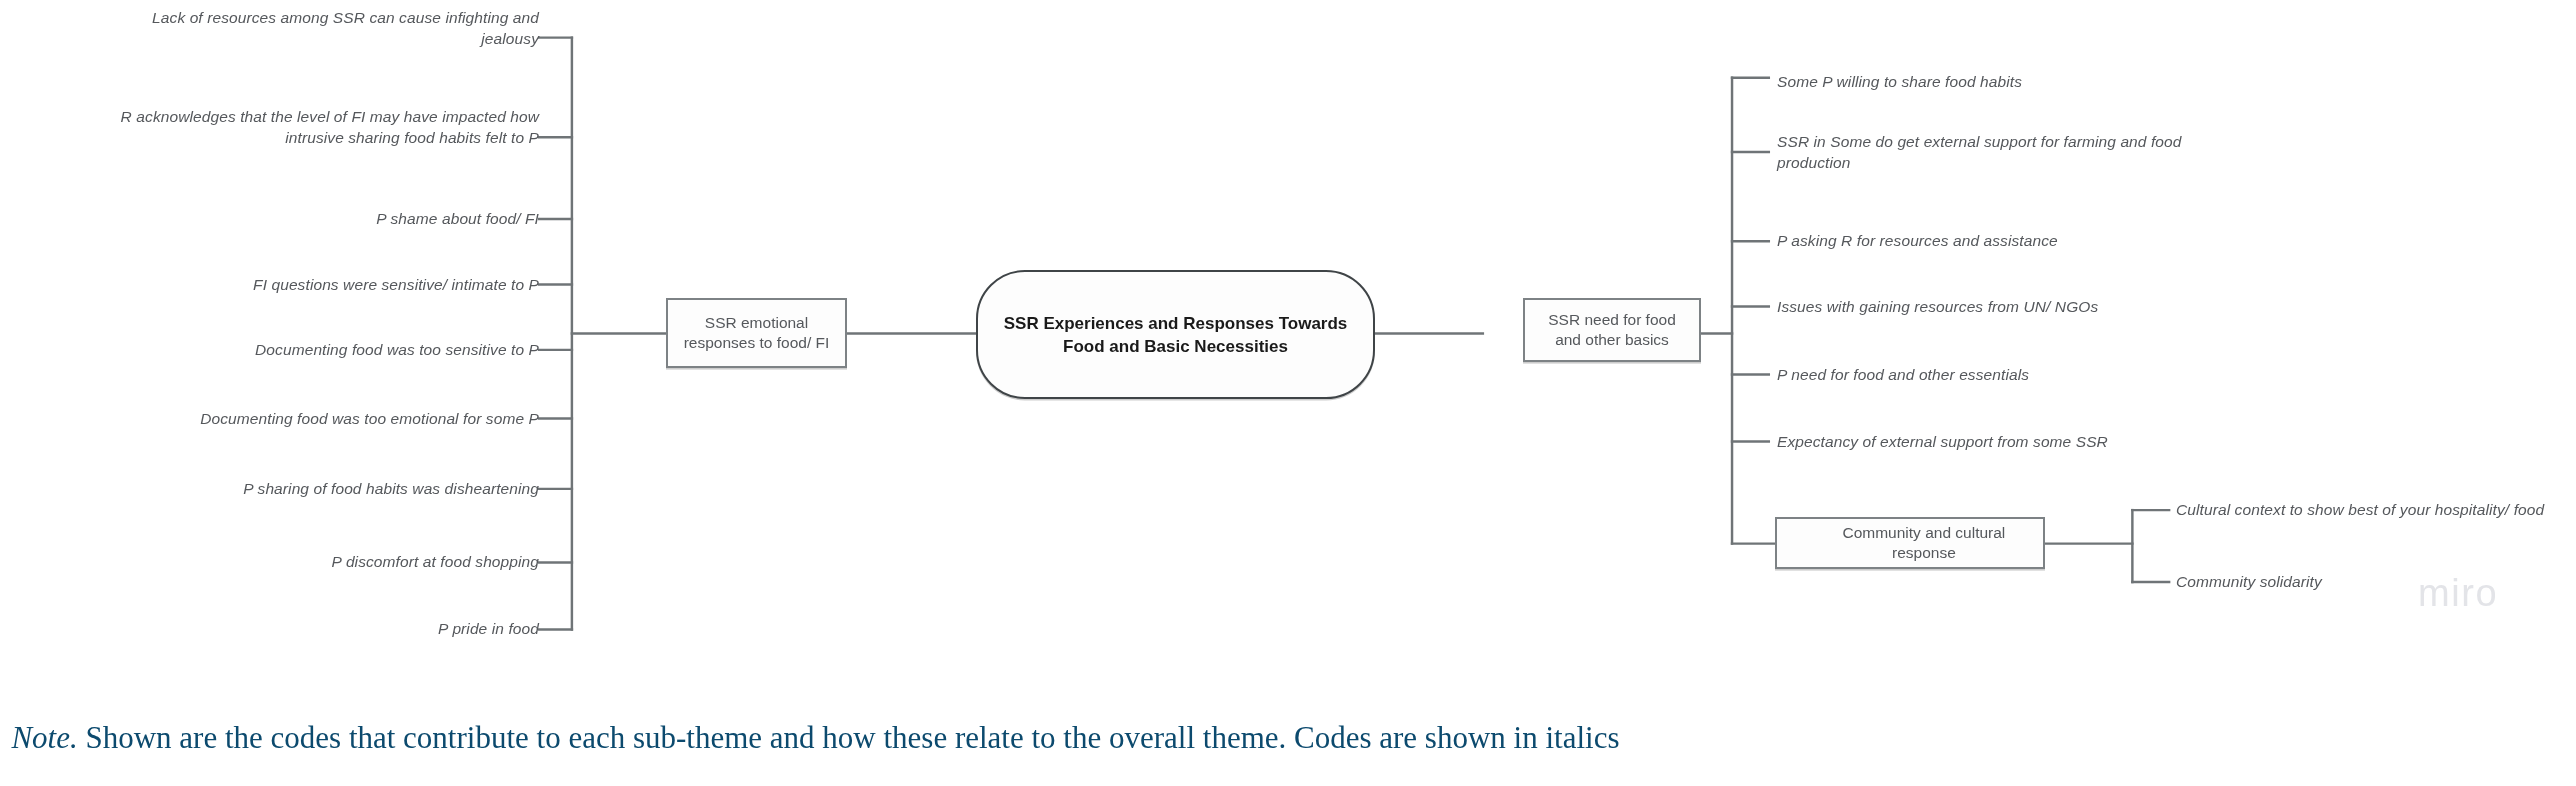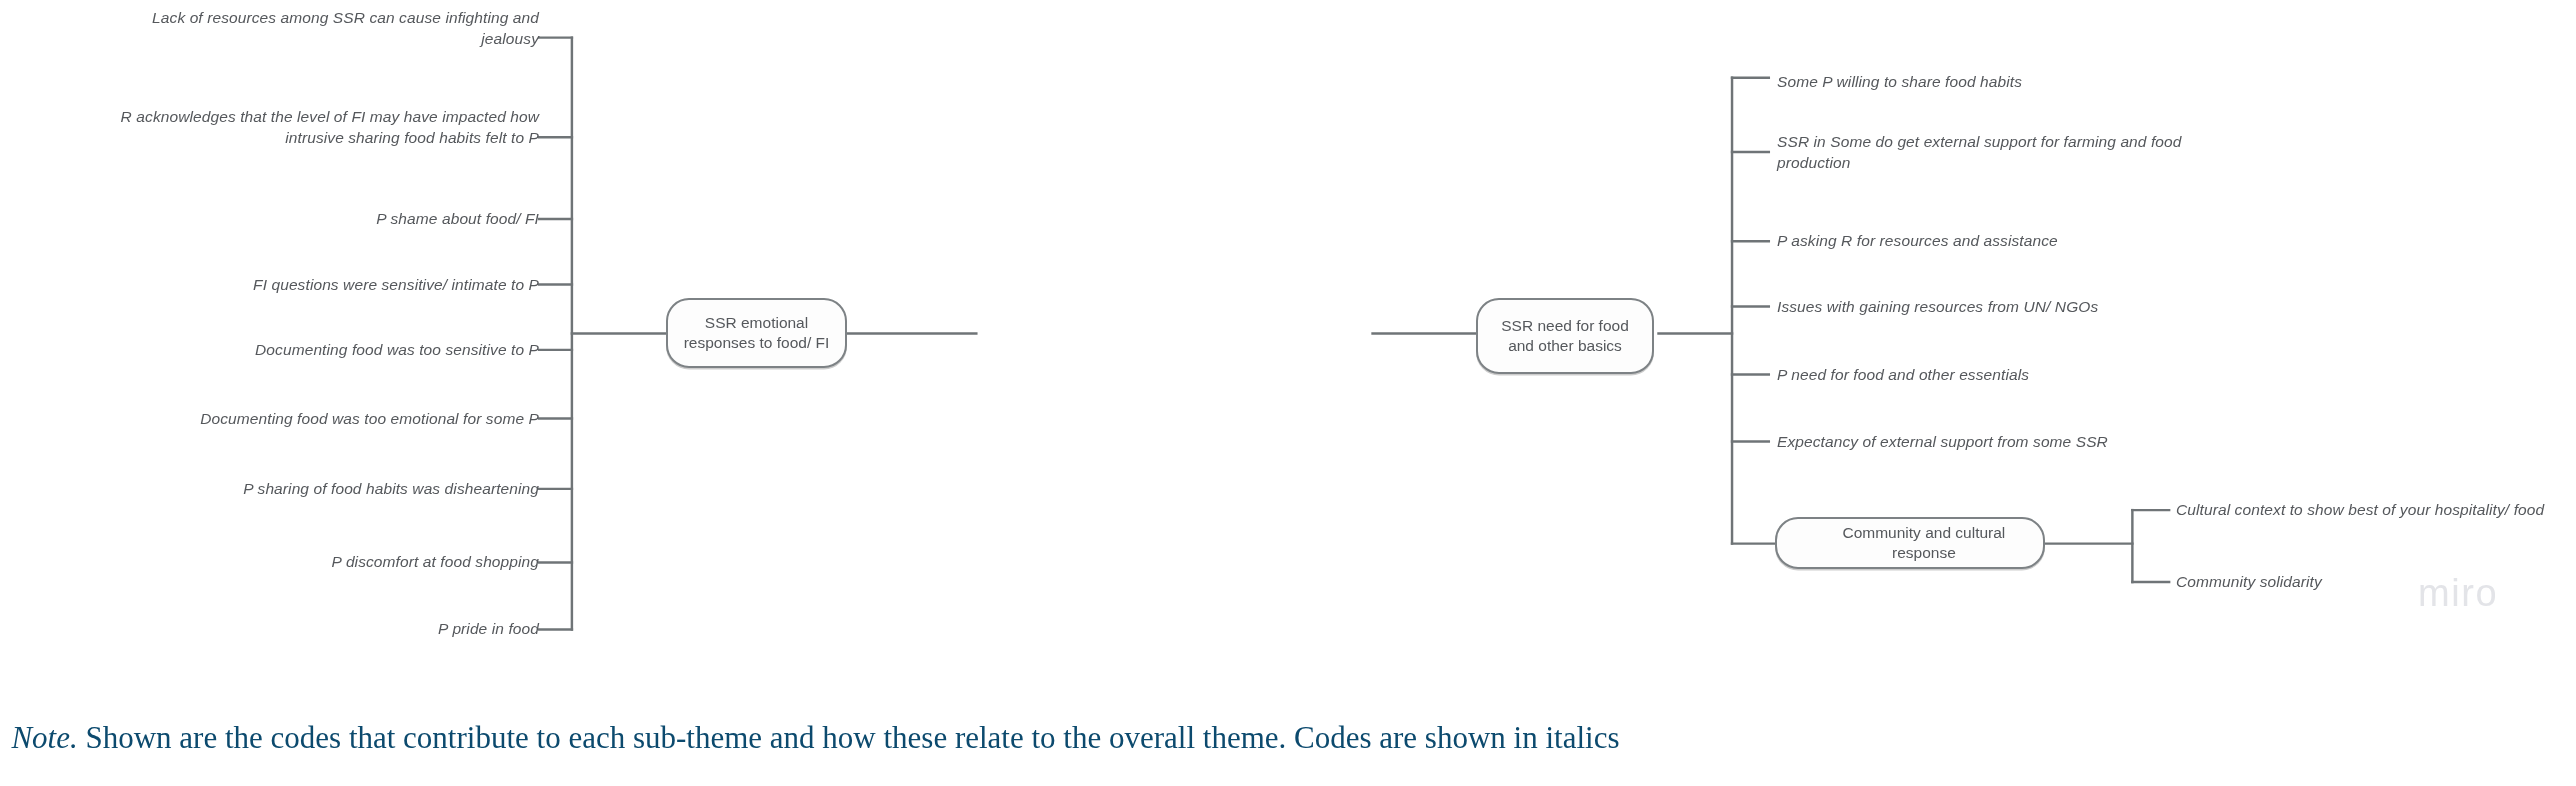--- a/index.html
+++ b/index.html
@@ -50,21 +50,21 @@
   }
   .code-label.left-align {
     text-align: left;
   }
 
   .node {
     position: absolute;
     box-sizing: border-box;
     background: #fdfdfd;
     border: 2px solid #7d8285;
-    border-radius: 23px;
+    border-radius: 0;
     color: #55585c;
     display: flex;
     align-items: center;
     justify-content: center;
     text-align: center;
     font-family: "Liberation Sans", sans-serif;
     font-size: 15.5px;
     line-height: 20.4px;
     padding: 3.3px 8.2px;
     box-shadow: 0 1.6px 0 rgba(0,0,0,0.20);
@@ -170,22 +170,25 @@
     <div class="code-label right-align" style="left:98px; top:478px; width:441px;text-align:right;">P sharing of food habits was disheartening</div>
 
     <div class="code-label right-align" style="left:98px; top:551px; width:441px;">P discomfort at food shopping</div>
 
     <div class="code-label right-align" style="left:98px; top:618px; width:441px;">P pride in food</div>
 
     <div class="node subtheme" style="left:666px; top:298px; width:181px; height:70px;">
       <span>SSR emotional responses to food/ FI</span>
     </div>
 
-
-    <div class="node subtheme" style="left:1476px; top:298px; width:178px; height:76px;">
+    <div class="node theme" style="left:976px; top:270px; width:399px; height:129px;">
+      <span>SSR Experiences and Responses Towards Food and Basic Necessities</span>
+    </div>
+
+    <div class="node subtheme" style="left:1523px; top:298px; width:178px; height:64px;">
       <span>SSR need for food and other basics</span>
     </div>
 
     <div class="code-label left-align" style="left:1777px; top:71px; width:507px;">Some P willing to share food habits</div>
 
     <div class="code-label left-align" style="left:1777px; top:131px; width:425px;">SSR in Some do get external support for farming and food production</div>
 
     <div class="code-label left-align" style="left:1777px; top:230px; width:507px;">P asking R for resources and assistance</div>
 
     <div class="code-label left-align" style="left:1777px; top:296px; width:507px;">Issues with gaining resources from UN/ NGOs</div>

